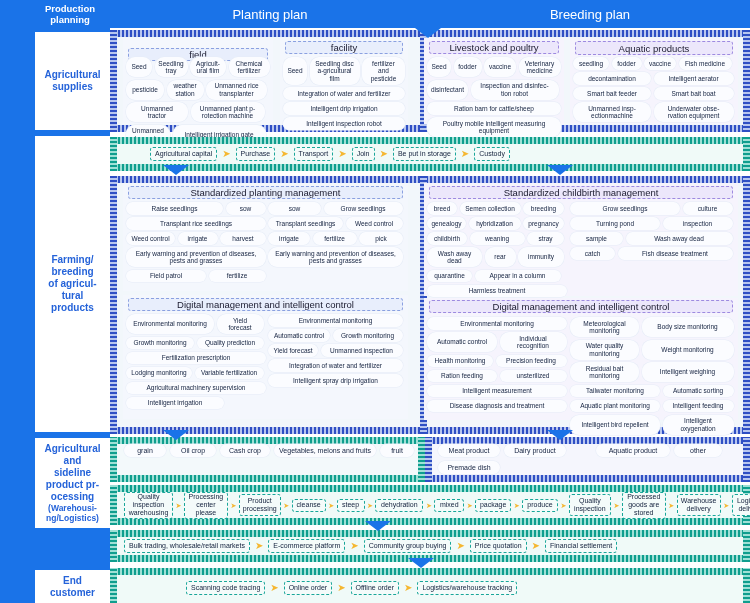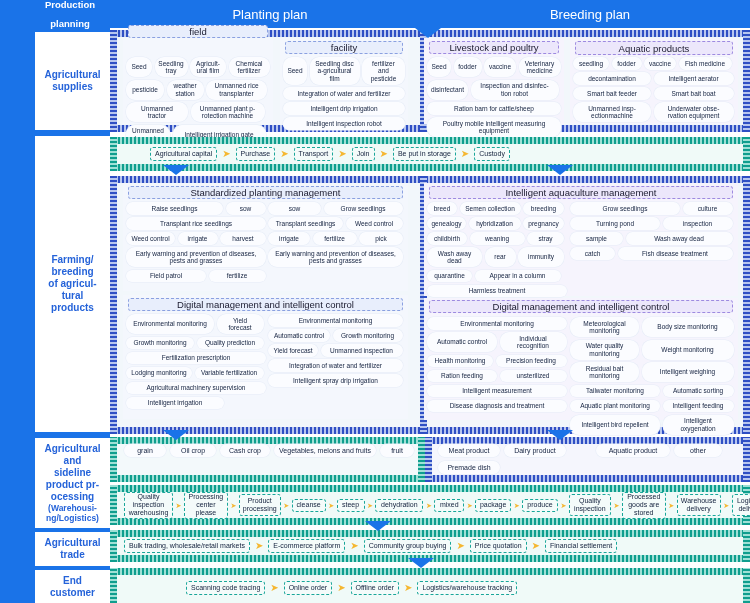--- a/index.html
+++ b/index.html
@@ -8,21 +8,21 @@
     font-family:"Liberation Sans", sans-serif;
     background:#ffffff;
     overflow:hidden;
   }
   .page { position:relative; width:750px; height:603px; background:#fff; }
 
   
   .rail { position:absolute; left:0; top:0; width:110px; height:603px; background:#1a73e8; }
   .rail-head {
     position:absolute; left:30px; top:0; width:80px; height:28px;
-    color:#fff; font-weight:bold; font-size:9.5px; line-height:19px;
+    color:#fff; font-weight:bold; font-size:9.5px; line-height:11px;
     display:flex; align-items:center; justify-content:center; text-align:center;
   }
   .rail-cell {
     position:absolute; left:35px; width:75px;
     background:#fff; color:#2563d9; font-weight:bold;
     font-size:10px; line-height:12px;
     display:flex; align-items:center; justify-content:center; text-align:center;
     padding:12px;
   }
   .rail-cell .sub { font-size:8.5px; line-height:10px; display:block; }
@@ -106,42 +106,39 @@
   <div class="rail-cell" style="top:32px;height:98px;">
     <span>Agricultural supplies</span>
   </div>
   <div class="rail-cell" style="top:136px;height:296px;">
     <span>Farming/ breeding of agricul-tural products</span>
   </div>
   <div class="rail-cell" style="top:438px;height:90px;flex-direction:column;">
     <span>Agricultural and sideline product pr-ocessing</span>
     <span class="sub">(Warehousi-ng/Logistics)</span>
   </div>
-  <div class="rail-cell" style="top:532px;height:34px;">
-    <span>Agricultural trade</span>
-  </div>
   <div class="rail-cell" style="top:570px;height:33px;">
     <span>End customer</span>
   </div>
 
   <div class="topbar"></div>
   <div class="topbar-title t-breed">Breeding plan</div>
   <div class="topbar-title t-plant">Planting plan</div>
 
   <div class="band" style="top:30px;height:102px;">
     <div class="stripes-h" style="top:0;"></div>
     <div class="stripes-h" style="bottom:0;"></div>
     <div class="stripes-v" style="left:0;"></div>
     <div class="stripes-v" style="right:0;"></div>
     <div class="stripes-v" style="left:310px;"></div>
   </div>
   <div class="chev" style="left:415px;top:28px;"></div>
 
   <div class="panel" style="left:123px;top:38px;width:150px;height:86px;"></div>
-  <div class="panel-dashed" style="left:128px;top:25px;width:140px;height:13px;">field</div>
+  <div class="panel-dashed" style="left:128px;top:48px;width:140px;height:13px;">field</div>
   <div class="chips" style="left:126px;top:57px;width:144px;">
     <div class="chip" style="width:26px;">Seed</div>
     <div class="chip" style="width:33px;">Seedling tray</div>
     <div class="chip" style="width:36px;">Agricult-ural film</div>
     <div class="chip" style="width:41px;">Chemical fertilizer</div>
     <div class="chip" style="width:38px;">pesticide</div>
     <div class="chip" style="width:37px;">weather station</div>
     <div class="chip" style="width:61px;">Unmanned rice transplanter</div>
     <div class="chip" style="width:62px;">Unmanned tractor</div>
     <div class="chip" style="width:74px;">Unmanned plant p-rotection machine</div>
@@ -259,21 +256,21 @@
     <div class="chip" style="width:135px;">Environmental monitoring</div>
     <div class="chip" style="width:62px;">Automatic control</div>
     <div class="chip" style="width:70px;">Growth monitoring</div>
     <div class="chip" style="width:50px;">Yield forecast</div>
     <div class="chip" style="width:82px;">Unmanned inspection</div>
     <div class="chip" style="width:135px;">Integration of water and fertilizer</div>
     <div class="chip" style="width:135px;">Intelligent spray drip irrigation</div>
   </div>
 
   <div class="panel purple" style="left:424px;top:183px;width:314px;height:113px;"></div>
-  <div class="panel-dashed purple" style="left:429px;top:186px;width:304px;height:13px;">Intelligent aquaculture management</div>
+  <div class="panel-dashed purple" style="left:429px;top:186px;width:304px;height:13px;">Standardized childbirth management</div>
   <div class="chips" style="left:427px;top:202px;width:140px;">
     <div class="chip" style="width:30px;">breed</div>
     <div class="chip" style="width:61px;">Semen collection</div>
     <div class="chip" style="width:41px;">breeding</div>
     <div class="chip" style="width:39px;">genealogy</div>
     <div class="chip" style="width:52px;">hybridization</div>
     <div class="chip" style="width:41px;">pregnancy</div>
     <div class="chip" style="width:40px;">childbirth</div>
     <div class="chip" style="width:55px;">weaning</div>
     <div class="chip" style="width:37px;">stray</div>

